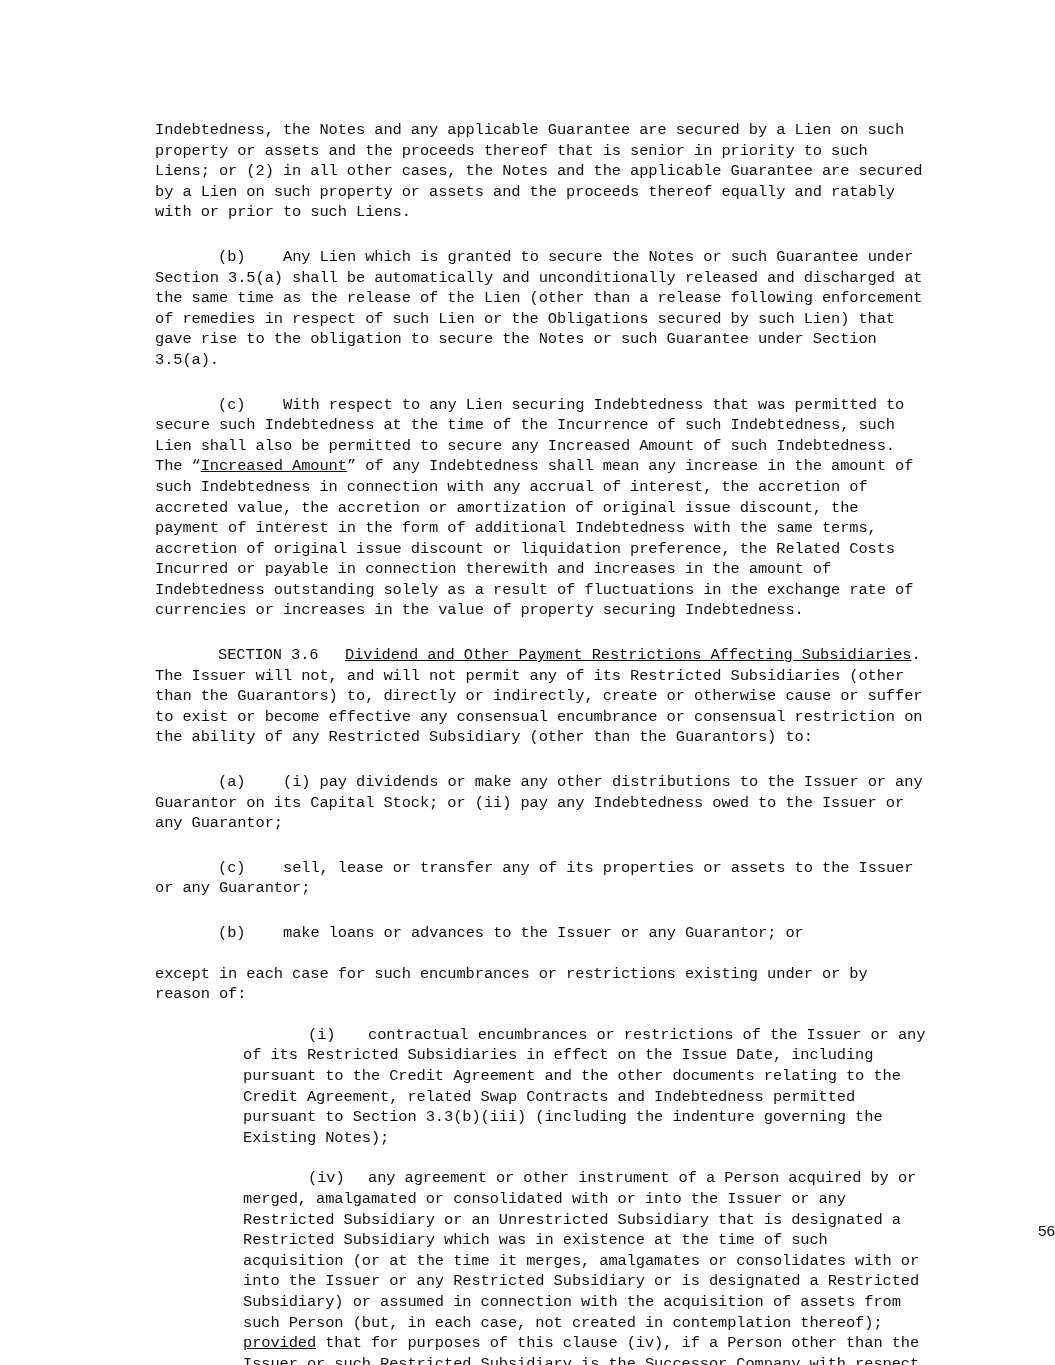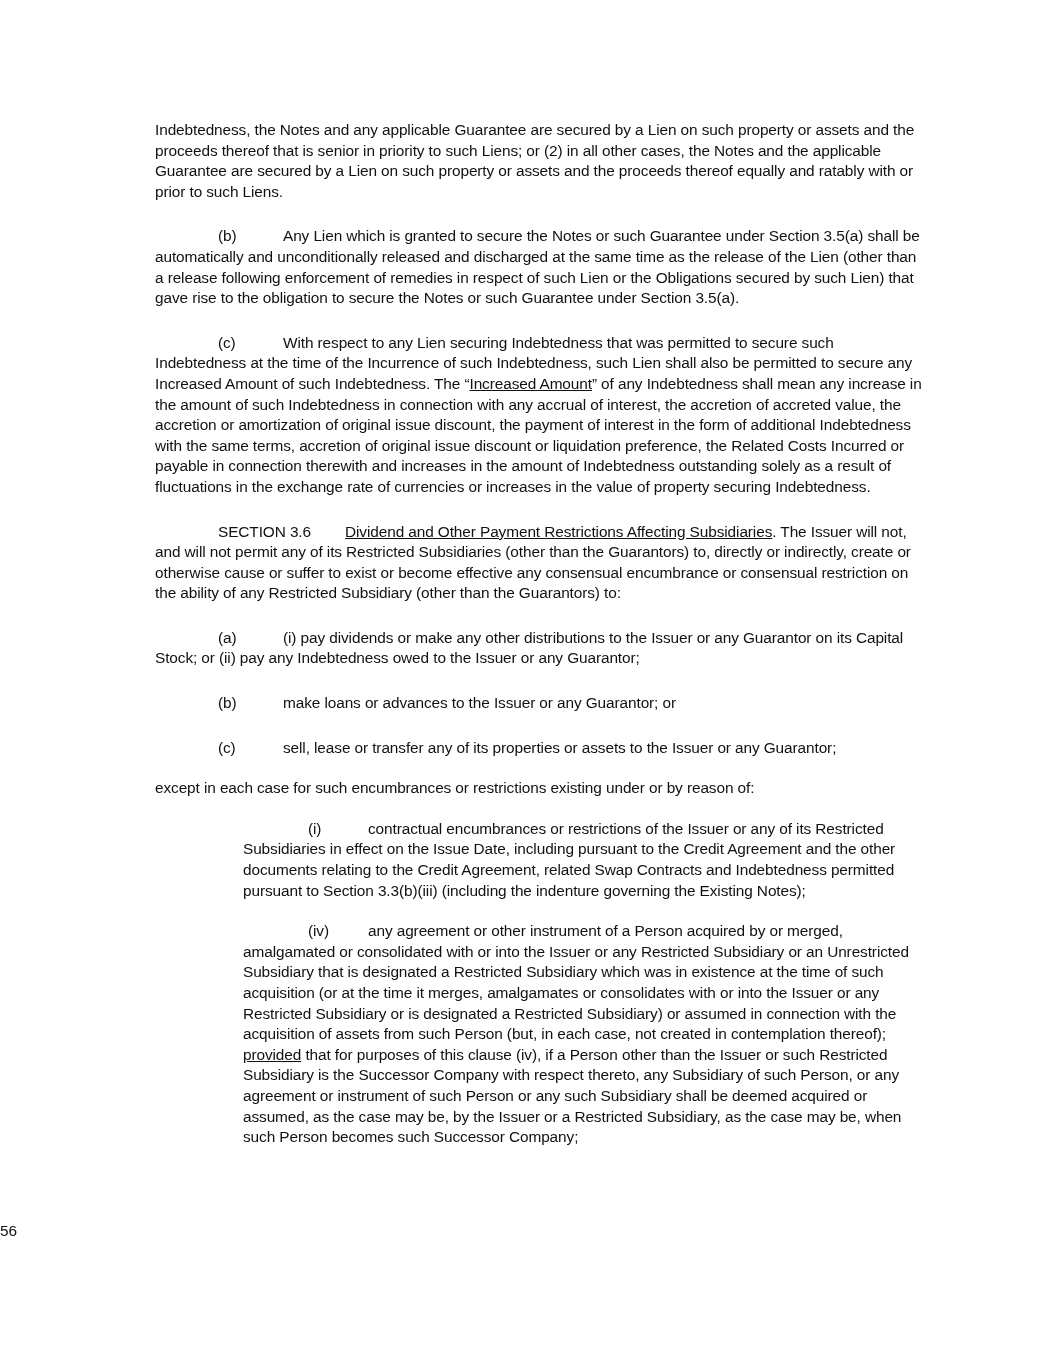--- a/index.html
+++ b/index.html
@@ -17,20 +17,21 @@
     font-family: "Liberation Sans", sans-serif;
     font-size: 15.4px;
     line-height: 20.6px;
     letter-spacing: -0.1px;
     color: #111111;
     text-align: left;
     overflow: hidden;
   }
   p.para {
     margin: 0 0 20px 0;
+    font-family: Liberation Mono, monospace;
   }
   p.indent {
     text-indent: 63px;
     margin-top: 24px;
   }
   .clause-label {
     display: inline-block;
     width: 65px;
     text-indent: 0;
   }
@@ -47,21 +48,21 @@
     width: 60px;
   }
   .underline {
     text-decoration: underline;
   }
   .page-number {
     position: absolute;
     top: 1221px;
     left: 0;
     width: 1055px;
-    text-align: left;
+    text-align: right;
     text-indent: 0;
   }
 </style>
 </head>
 <body>
 
 <div class="page">
 
   <p class="para">Indebtedness, the Notes and any applicable Guarantee are secured by a Lien on such property or assets and the proceeds thereof that is senior in priority to such Liens; or (2) in all other cases, the Notes and the applicable Guarantee are secured by a Lien on such property or assets and the proceeds thereof equally and ratably with or prior to such Liens.</p>
 
@@ -75,25 +76,25 @@
 
   <p class="para indent">
     <span class="section-label">SECTION 3.6</span><span class="underline">Dividend and Other Payment Restrictions Affecting Subsidiaries</span><span>.  The Issuer will not, and will not permit any of its Restricted Subsidiaries (other than the Guarantors) to, directly or indirectly, create or otherwise cause or suffer to exist or become effective any consensual encumbrance or consensual restriction on the ability of any Restricted Subsidiary (other than the Guarantors) to:</span>
   </p>
 
   <p class="para indent">
     <span class="clause-label">(a)</span><span>(i) pay dividends or make any other distributions to the Issuer or any Guarantor on its Capital Stock; or (ii) pay any Indebtedness owed to the Issuer or any Guarantor;</span>
   </p>
 
   <p class="para indent">
-    <span class="clause-label">(b)</span><span>make loans or advances to the Issuer or any Guarantor; or</span>
+    <span class="clause-label">(c)</span><span>sell, lease or transfer any of its properties or assets to the Issuer or any Guarantor;</span>
   </p>
 
   <p class="para indent">
-    <span class="clause-label">(c)</span><span>sell, lease or transfer any of its properties or assets to the Issuer or any Guarantor;</span>
+    <span class="clause-label">(b)</span><span>make loans or advances to the Issuer or any Guarantor; or</span>
   </p>
 
   <p class="para">except in each case for such encumbrances or restrictions existing under or by reason of:</p>
 
   <p class="para sub">
     <span class="clause-label">(i)</span><span>contractual encumbrances or restrictions of the Issuer or any of its Restricted Subsidiaries in effect on the Issue Date, including pursuant to the Credit Agreement and the other documents relating to the Credit Agreement, related Swap Contracts and Indebtedness permitted pursuant to Section 3.3(b)(iii) (including the indenture governing the Existing Notes);</span>
   </p>
 
 
 

